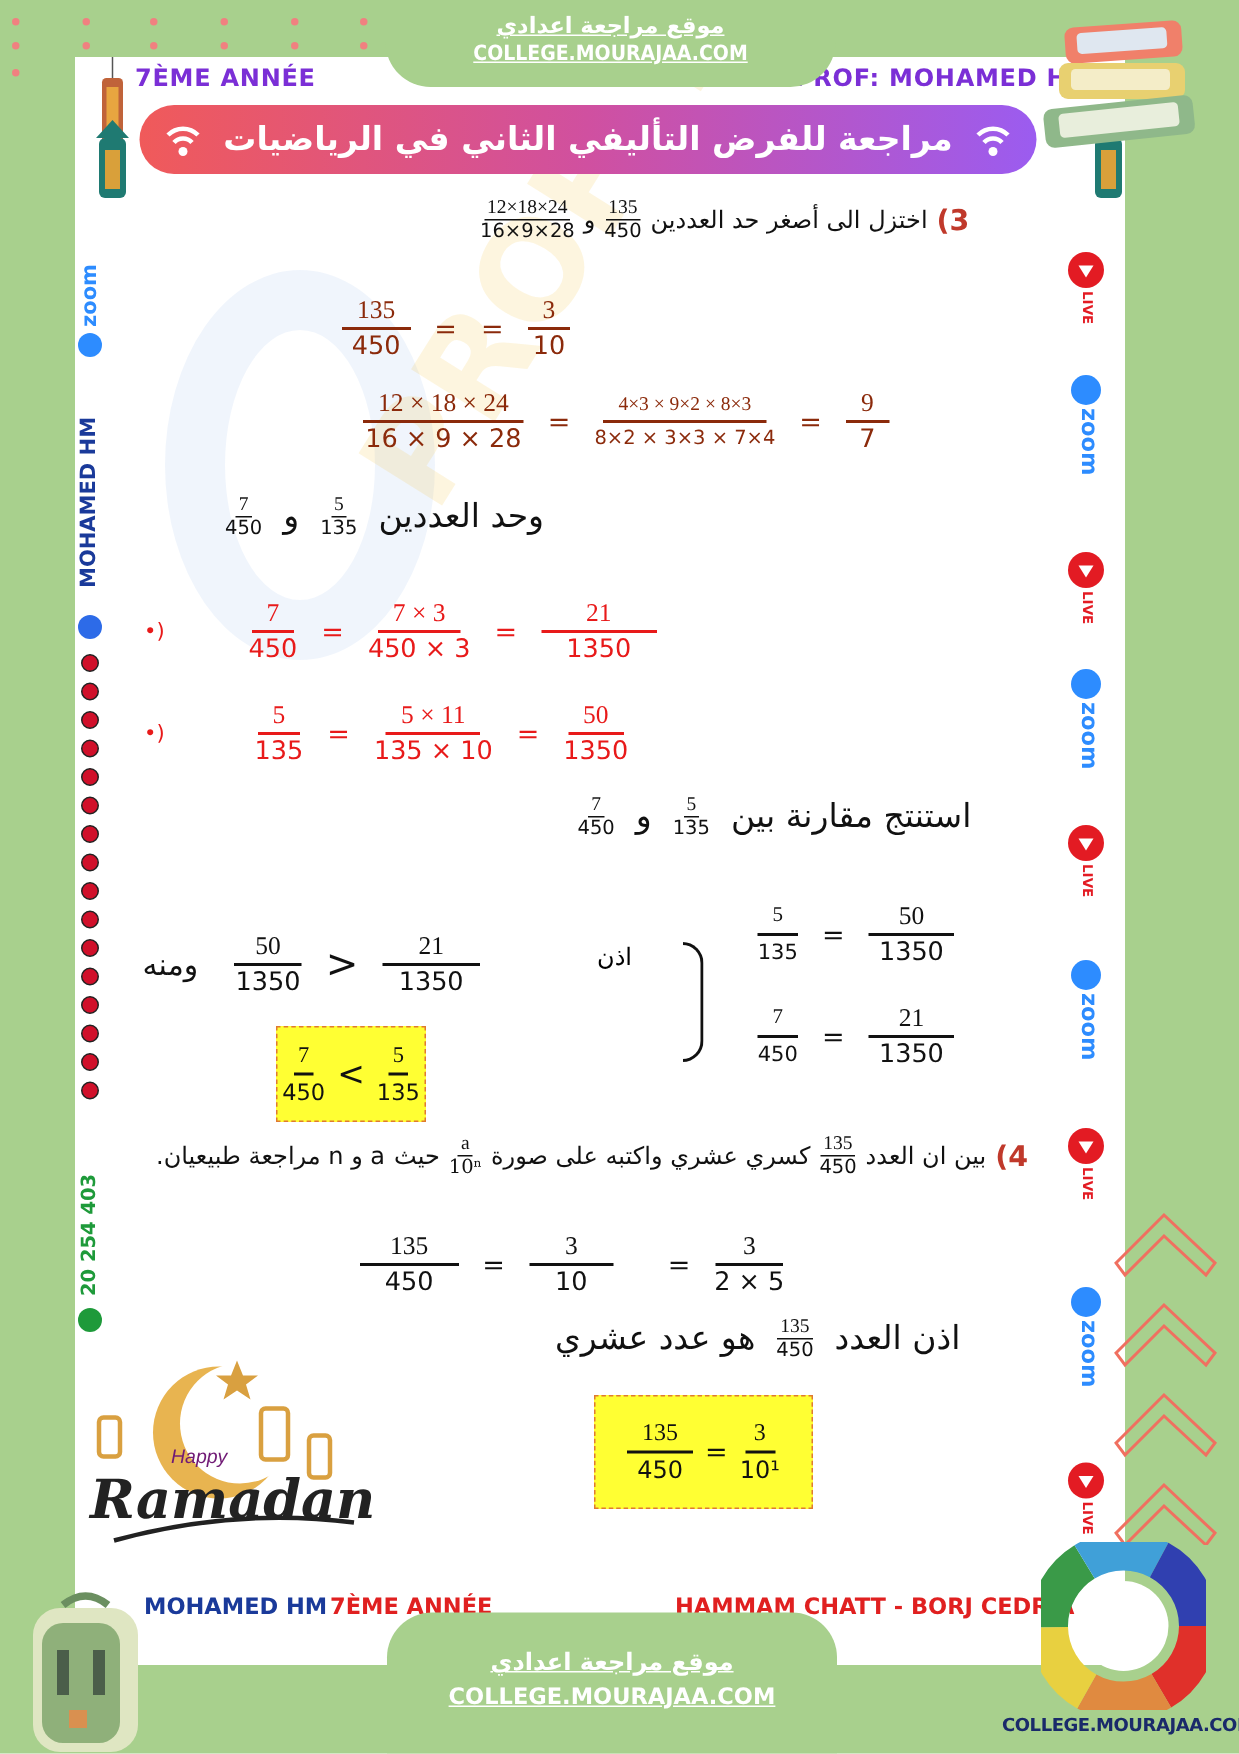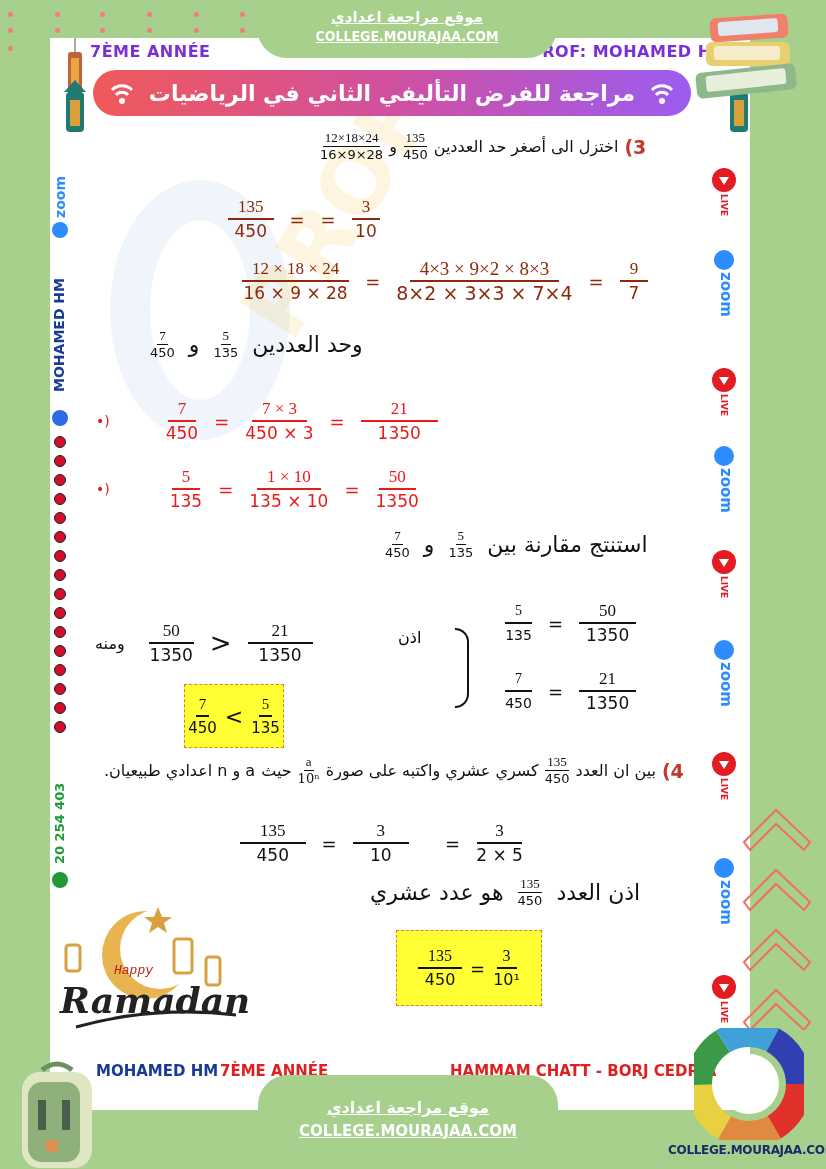--- a/index.html
+++ b/index.html
@@ -223,21 +223,21 @@
       <span>10</span>
     </span>
 </div>
 
 <div class="hw brown" style="left:242px;top:258px">
   <span class="frac">
       <span class="num">12 × 18 × 24</span>
       <span>16 × 9 × 28</span>
     </span>
   <span class="op">=</span>
-  <span class="frac" style="font-size:19px">
+  <span class="frac" style="font-size:13px">
       <span class="num">4×3 × 9×2 × 8×3</span>
       <span>8×2 × 3×3 × 7×4</span>
     </span>
   <span class="op">=</span>
   <span class="frac">
       <span class="num">9</span>
       <span>7</span>
     </span>
 </div>
 
@@ -273,21 +273,21 @@
 </div>
 
 <div class="hw red" style="left:96px;top:466px">
   <span style="font-size:14px;margin-right:44px">•)</span>
   <span class="frac">
       <span class="num">5</span>
       <span>135</span>
     </span>
   <span class="op">=</span>
   <span class="frac">
-      <span class="num">1 × 10</span>
+      <span class="num">5 × 11</span>
       <span>135 × 10</span>
     </span>
   <span class="op">=</span>
   <span class="frac">
       <span class="num">50</span>
       <span>1350</span>
     </span>
 </div>
 
 <div class="ar-hw" style="left:385px;top:528px">
@@ -322,21 +322,21 @@
     </span>
   <span class="op">=</span>
   <span class="frac">
       <span class="num" style="padding:0 20px">21</span>
       <span>1350</span>
     </span>
 </div>
 <div style="position:absolute;left:398px;top:628px;font-size:16px">اذن</div>
 
 <div class="hw blk" style="left:95px;top:620px">
-  <span style="font-size:16px;margin-right:8px">ومنه</span>
+  <span style="font-size:20px;margin-right:8px">ومنه</span>
   <span class="frac">
       <span class="num" style="padding:0 14px">50</span>
       <span>1350</span>
     </span>
   <span class="op" style="font-size:26px">&gt;</span>
   <span class="frac">
       <span class="num" style="padding:0 24px">21</span>
       <span>1350</span>
     </span>
 </div>
@@ -359,21 +359,21 @@
   <span class="frac">
       <span class="num">135</span>
       <span>450</span>
     </span>
   <span>كسري عشري واكتبه على صورة</span>
   <span class="frac" style="font-family:'DejaVu Serif',serif">
       <span class="num">a</span>
       <span>10ⁿ</span>
     </span>
   <span>حيث</span>
-  <span>a و n اعدادي طبيعيان.</span>
+  <span>a و n مراجعة طبيعيان.</span>
 </div>
 
 <div class="hw blk" style="left:240px;top:820px">
   <span class="frac">
       <span class="num" style="padding:0 20px">135</span>
       <span>450</span>
     </span>
   <span class="op">=</span>
   <span class="frac">
       <span class="num" style="padding:0 24px">3</span>
@@ -410,21 +410,21 @@
 <div class="deco" style="left:56px;top:905px;width:190px;height:130px">
   <svg width="190" height="130" style="position:absolute;left:0;top:0">
     <circle cx="90" cy="50" r="44" fill="#e8b450"></circle>
     <circle cx="104" cy="44" r="40" fill="#fff"></circle>
     <polygon points="102,2 106,12 116,12 108,18 111,28 102,22 93,28 96,18 88,12 98,12" fill="#d9a040"></polygon>
     <rect x="118" y="34" width="18" height="34" rx="3" fill="none" stroke="#d9a040" stroke-width="3"></rect>
     <rect x="150" y="52" width="14" height="28" rx="3" fill="none" stroke="#d9a040" stroke-width="3"></rect>
     <rect x="10" y="40" width="14" height="26" rx="3" fill="none" stroke="#d9a040" stroke-width="3"></rect>
     <path d="M20 122 Q100 100 180 110" stroke="#222" stroke-width="3" fill="none"></path>
   </svg>
-  <span style="position:absolute;left:58px;top:58px;font-family:Liberation Mono, monospace;font-style:italic;font-size:13px;color:#b91c1c">Happy</span>
+  <span style="position:absolute;left:58px;top:58px;font-family:Liberation Sans, sans-serif;font-style:italic;font-size:13px;color:#701a75">Happy</span>
   <span style="position:absolute;left:4px;top:74px;font-family:'DejaVu Serif',serif;font-style:italic;font-weight:bold;font-size:36px;color:#222">Ramadan</span>
 </div>
 
 <div class="footer-txt" style="left:96px;color:#1a3a9a">MOHAMED HM</div>
 <div class="footer-txt" style="left:220px;color:#e02020">7ÈME ANNÉE</div>
 <div class="footer-txt" style="left:450px;color:#e02020">HAMMAM CHATT - BORJ CEDRIA</div>
 
 <svg class="deco" style="left:12px;top:1060px" width="90" height="109">
   <path d="M30 10 Q45 -2 60 10" stroke="#6b8f60" stroke-width="5" fill="none"></path>
   <rect x="10" y="12" width="70" height="96" rx="18" fill="#dfe6c2"></rect>

